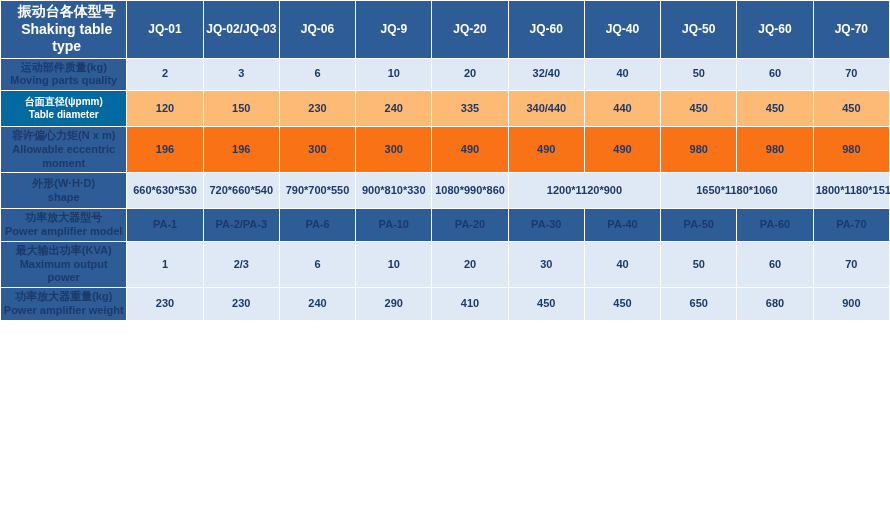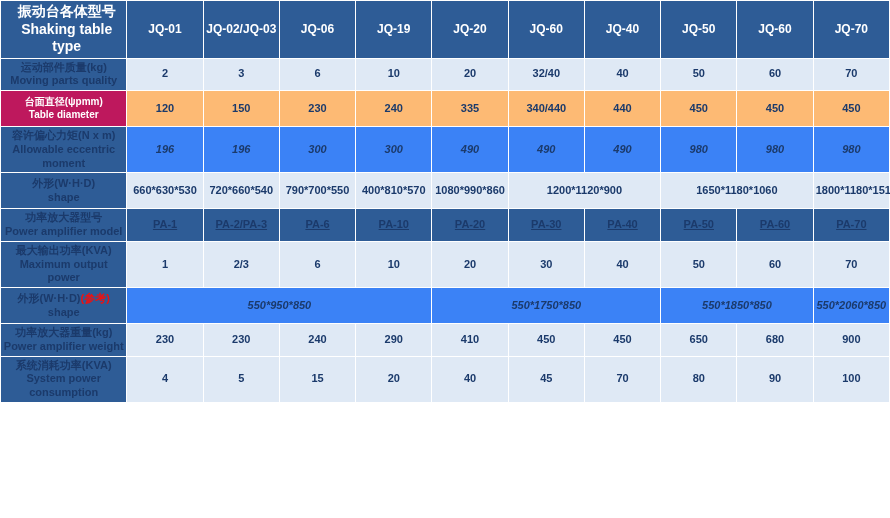--- a/index.html
+++ b/index.html
@@ -39,24 +39,24 @@
   
   tr.headrow td{
     background:#2e5c96;
     color:#ffffff;
     font-size:12px;
     font-weight:bold;
   }
   tr.headrow td.rowhead{font-size:14px;padding-left:8px;}
   
   td.lite{background:#dfe9f5;}
-  td.white{background:#3b82f6;font-style:italic;}
-  td.blue{background:#2e5c96;color:#ffffff;text-decoration:underline;}
+  td.white{background:#f97316;}
+  td.blue{background:#2e5c96;color:#ffffff;}
   td.red{background:#fdba74;color:#ffffff;font-size:11px;}
-  td.rowhead.red{background:#be185d;color:#ffffff;font-size:10px;}
+  td.rowhead.red{background:#0369a1;color:#ffffff;font-size:10px;}
   .note{color:#ee1111;}
   .h-tall{height:36px;}
   .h-med{height:19px;}
 </style>
 </head>
 <body>
 
 <table class="spec">
   <colgroup>
     <col style="width:126px">
@@ -74,21 +74,21 @@
 
   <tbody>
       <tr class="headrow">
     <td class="rowhead">
       <span class="cn">振动台各体型号</span>
       <span class="en">Shaking table type</span>
     </td>
     <td>JQ-01</td>
     <td>JQ-02/JQ-03</td>
     <td>JQ-06</td>
-    <td>JQ-19</td>
+    <td>JQ-9</td>
     <td>JQ-20</td>
     <td>JQ-60</td>
     <td>JQ-40</td>
     <td>JQ-50</td>
     <td>JQ-60</td>
     <td>JQ-70</td>
   </tr>
 
   <tr class="h-med">
     <td class="rowhead">
@@ -142,21 +142,21 @@
   </tr>
 
   <tr class="h-tall">
     <td class="rowhead">
       <span class="cn">外形(W·H·D)</span>
       <span class="en">shape</span>
     </td>
     <td class="lite">660*630*530</td>
     <td class="lite">720*660*540</td>
     <td class="lite">790*700*550</td>
-    <td class="lite">400*810*570</td>
+    <td class="lite">900*810*330</td>
     <td class="lite">1080*990*860</td>
     <td class="lite" colspan="2">1200*1120*900</td>
     <td class="lite" colspan="2">1650*1180*1060</td>
     <td class="lite">1800*1180*1518</td>
   </tr>
 
 
   <tr class="h-med">
     <td class="rowhead">
       <span class="cn">功率放大器型号</span>
@@ -184,59 +184,33 @@
     <td class="lite">6</td>
     <td class="lite">10</td>
     <td class="lite">20</td>
     <td class="lite">30</td>
     <td class="lite">40</td>
     <td class="lite">50</td>
     <td class="lite">60</td>
     <td class="lite">70</td>
   </tr>
 
-  <tr class="h-tall">
-    <td class="rowhead">
-      <span class="cn"><span>外形(W·H·D)</span><span class="note">(参考)</span></span>
-      <span class="en">shape</span>
-    </td>
-    <td class="white" colspan="4">550*950*850</td>
-    <td class="white" colspan="3">550*1750*850</td>
-    <td class="white" colspan="2">550*1850*850</td>
-    <td class="white">550*2060*850</td>
-  </tr>
 
   <tr class="h-med">
     <td class="rowhead">
       <span class="cn">功率放大器重量(kg)</span>
       <span class="en">Power amplifier weight</span>
     </td>
     <td class="lite">230</td>
     <td class="lite">230</td>
     <td class="lite">240</td>
     <td class="lite">290</td>
     <td class="lite">410</td>
     <td class="lite">450</td>
     <td class="lite">450</td>
     <td class="lite">650</td>
     <td class="lite">680</td>
     <td class="lite">900</td>
   </tr>
 
 
-  <tr class="h-tall">
-    <td class="rowhead">
-      <span class="cn">系统消耗功率(KVA)</span>
-      <span class="en">System power consumption</span>
-    </td>
-    <td class="lite">4</td>
-    <td class="lite">5</td>
-    <td class="lite">15</td>
-    <td class="lite">20</td>
-    <td class="lite">40</td>
-    <td class="lite">45</td>
-    <td class="lite">70</td>
-    <td class="lite">80</td>
-    <td class="lite">90</td>
-    <td class="lite">100</td>
-  </tr>
 </tbody>
   </table>
 
 </body></html>

